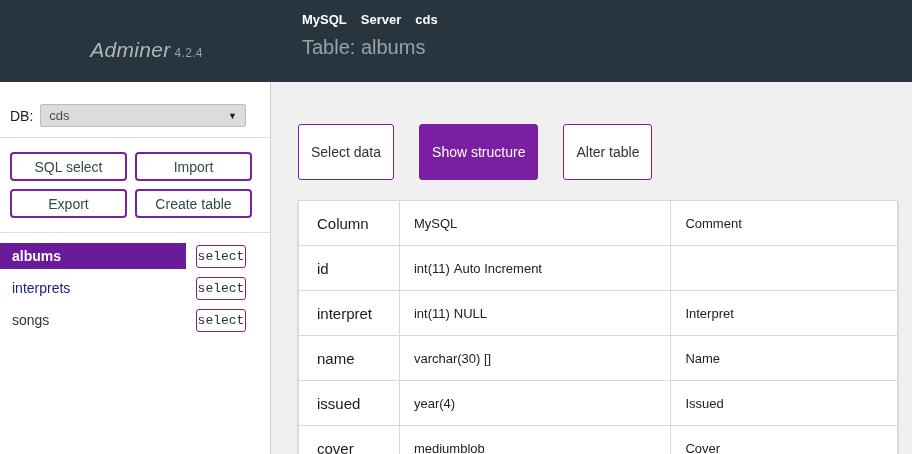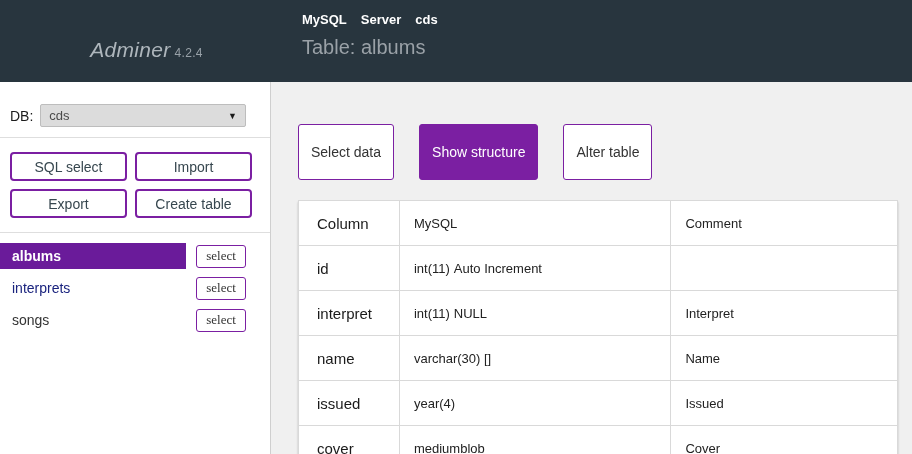--- a/index.html
+++ b/index.html
@@ -94,21 +94,21 @@
   }
   .table-row.link-visited .table-name { color: #1a237e; }
   .table-row.link-plain .table-name { color: #333333; }
   .select-btn {
     width: 50px;
     height: 23px;
     margin: 0 24px 0 10px;
     background: #ffffff;
     border: 1.5px solid #7b1fa2;
     border-radius: 3px;
-    font-family: Liberation Serif, serif;
+    font-family: Liberation Mono, monospace;
     font-size: 13px;
     color: #333333;
     cursor: pointer;
     flex-shrink: 0;
   }
 
   
   .main {
     flex: 1;
     background: #f0f0f0;

